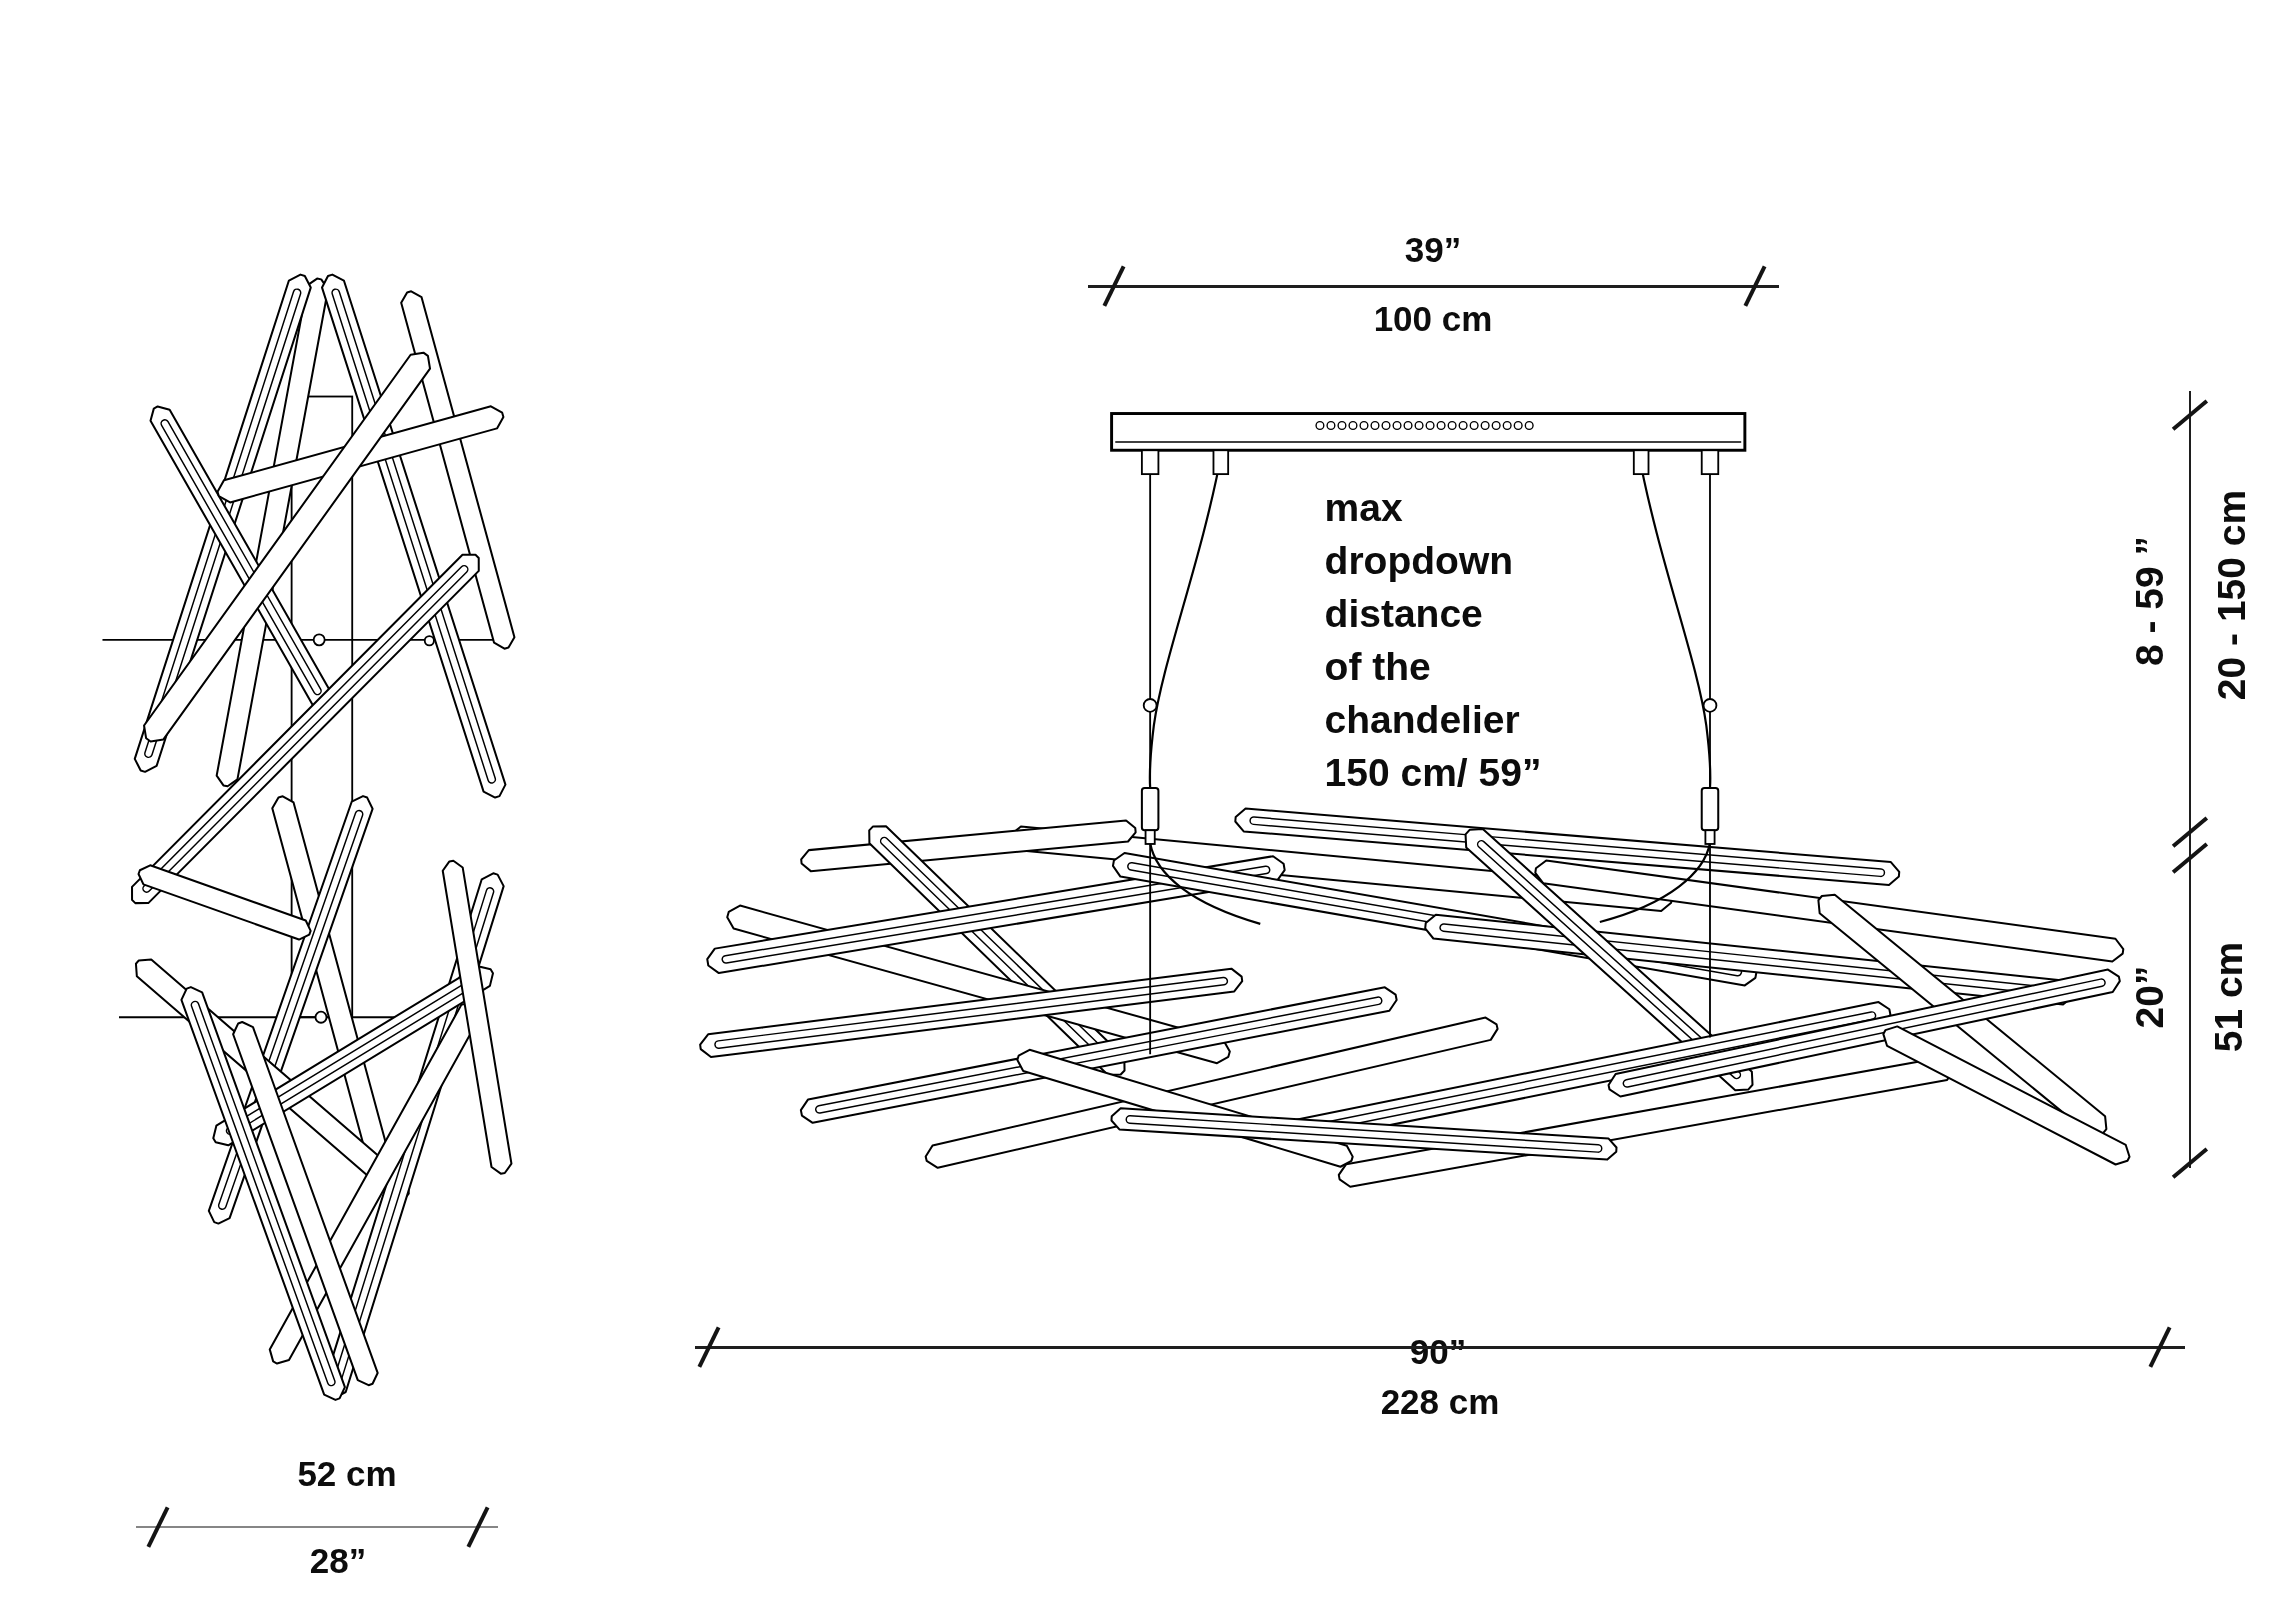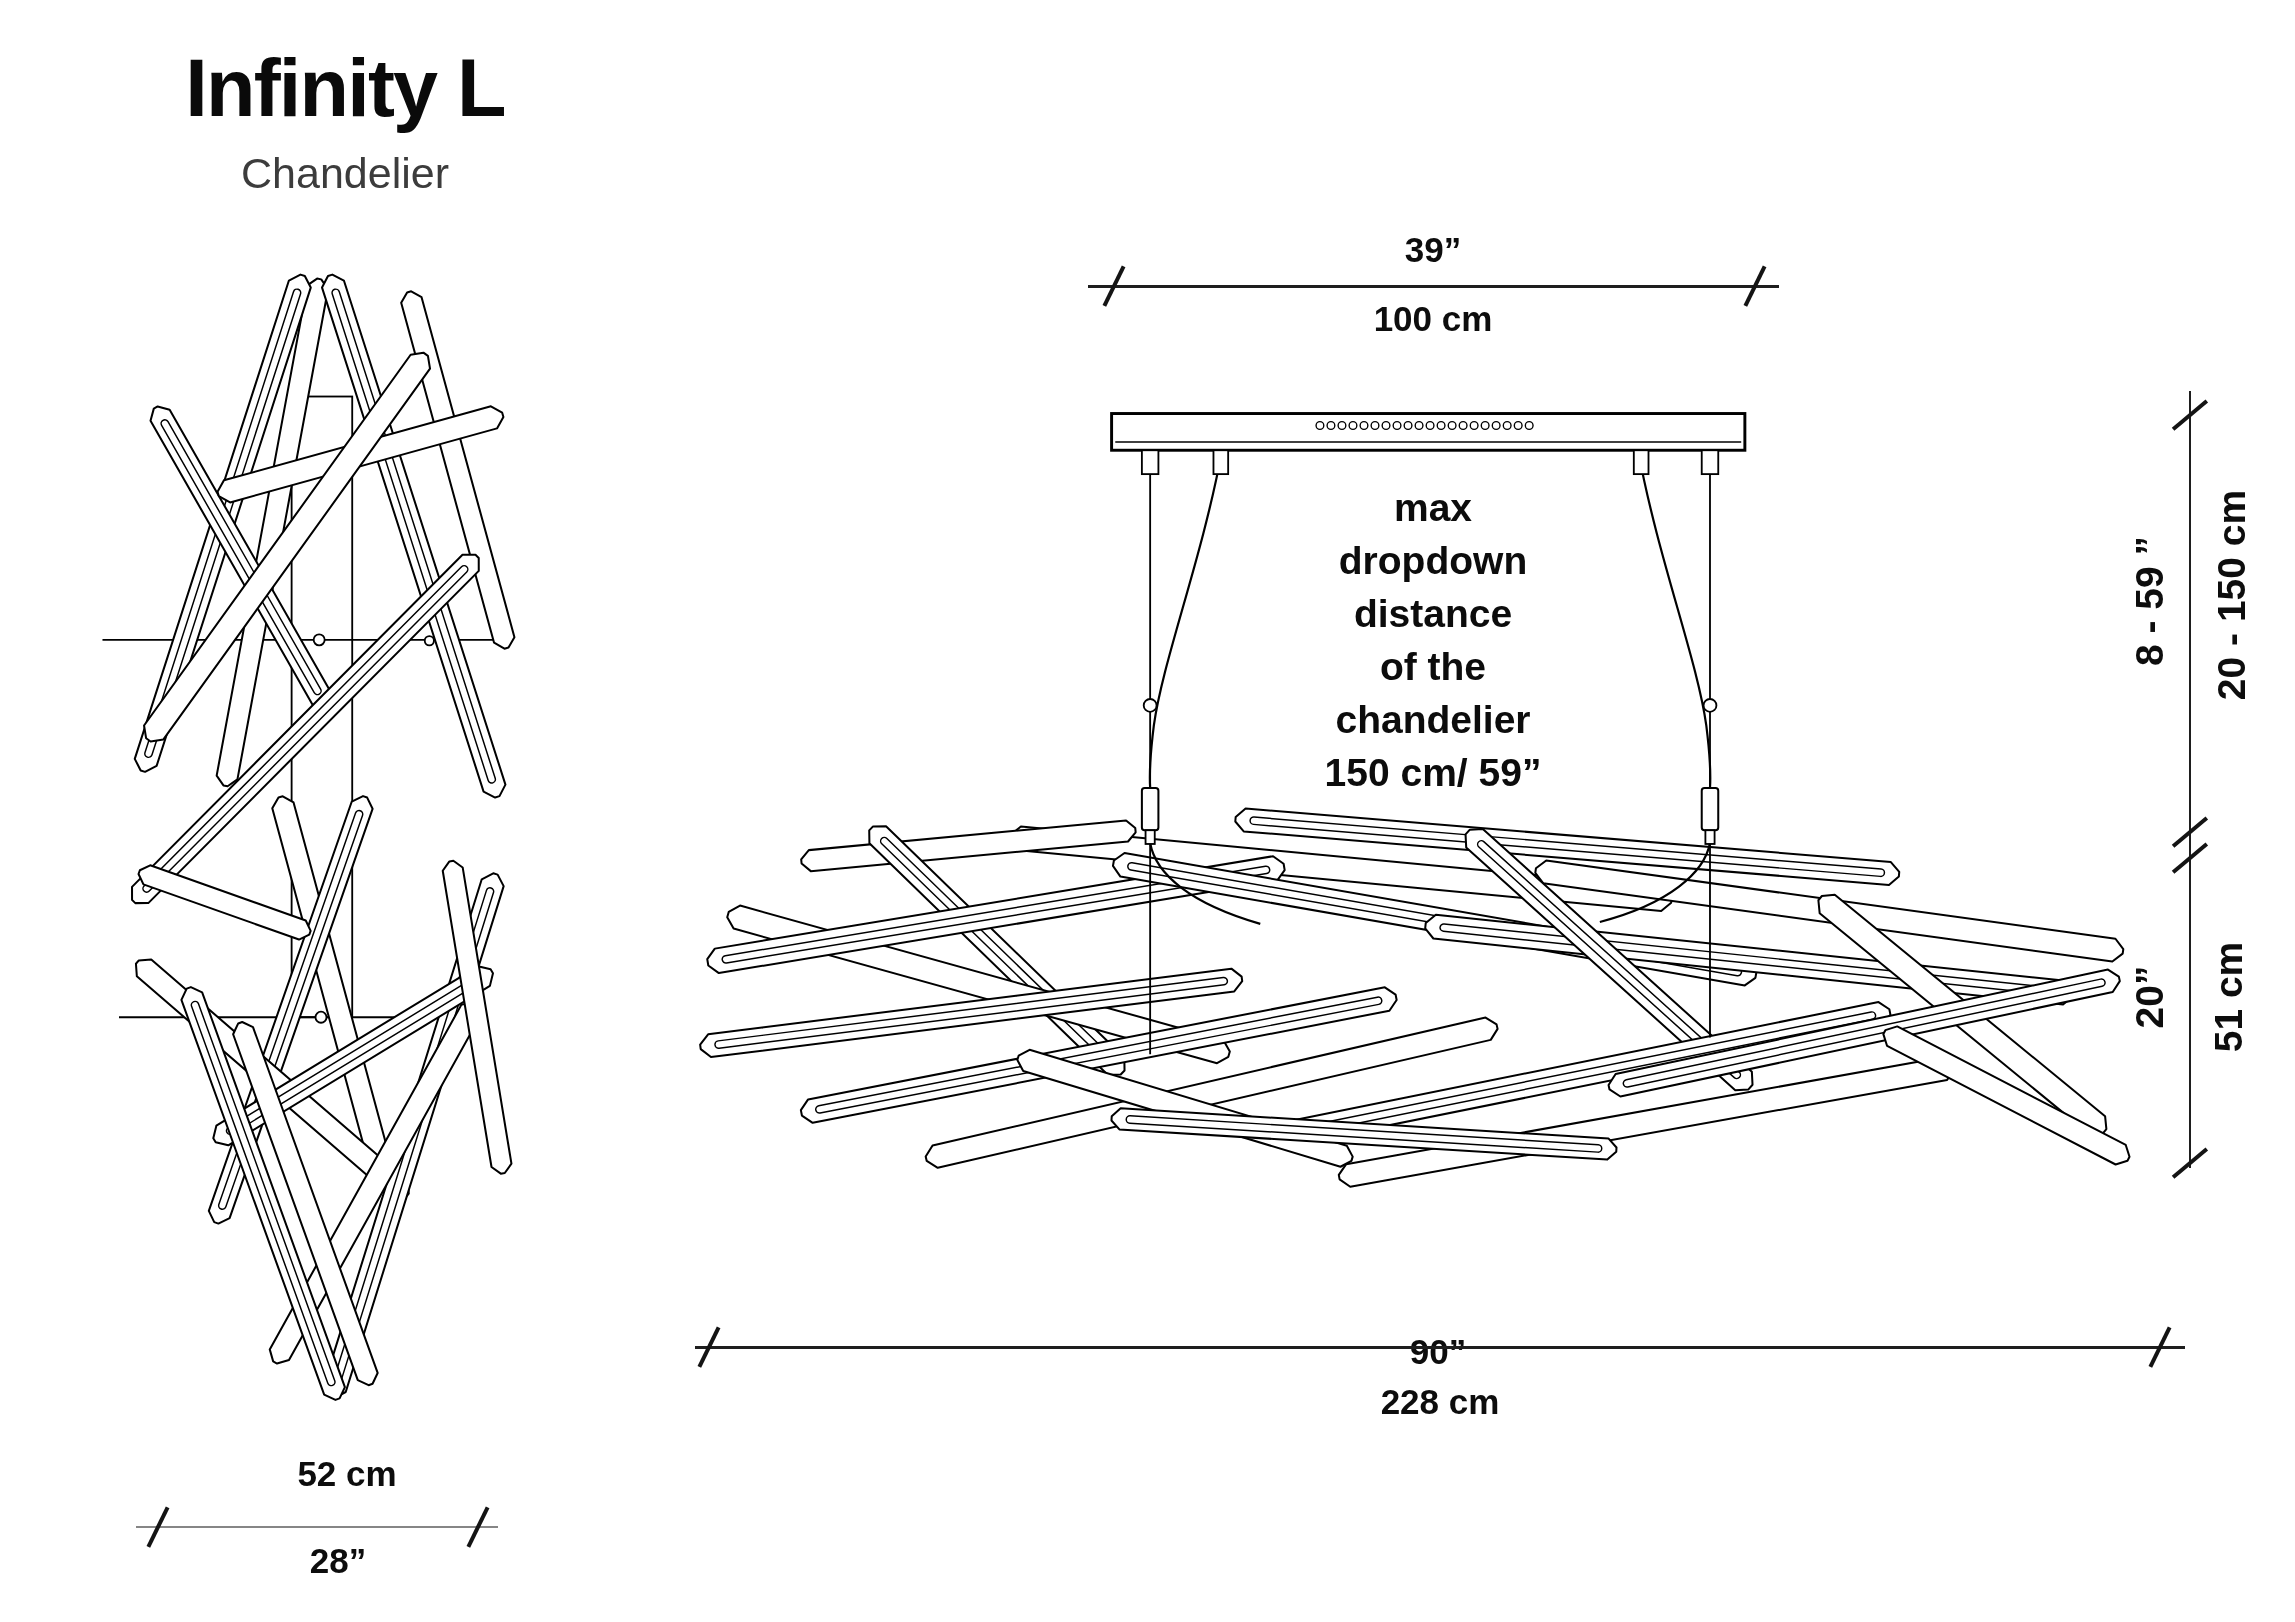--- a/index.html
+++ b/index.html
@@ -13,31 +13,27 @@
              transform:translate(-50%,-50%);white-space:nowrap;}
   .dim-label.rot{transform:translate(-50%,-50%) rotate(-90deg);font-size:39px;}
   .dim-line{position:absolute;background:#1e1e1e;}
   .dim-line.v{width:1.8px;}
   .dim-line.h{height:2.8px;}
   .dim-line.gray{background:#868686;height:1.8px;}
   .tick{position:absolute;width:3.7px;height:44px;background:#141414;margin-left:-1.8px;margin-top:-22px;}
   .tick.h{transform:rotate(26deg);}   
   .tick.v{transform:rotate(50deg);}   
   .annotation{position:absolute;left:1433px;top:481px;transform:translateX(-50%);
-              text-align:center;font-weight:700;font-size:39px;line-height:53px;color:#0c0c0c;}
+              font-weight:700;font-size:39px;line-height:53px;color:#0c0c0c;}
 </style>
 </head>
 <body>
 
 <div class="page">
 
-  <div class="hdr">
-    <div class="title">Infinity L</div>
-    <div class="subtitle">Chandelier</div>
-  </div>
 
   <svg id="svg-top" style="left:119px;top:266px;width:404px;height:1148px" viewBox="130 290 440 1250">
       <rect x="318" y="432" width="66" height="676" fill="none" stroke="#000" stroke-width="2"></rect>
       <line x1="112" y1="697" x2="552" y2="697" stroke="#000" stroke-width="2"></line>
       <line x1="130" y1="1108" x2="520" y2="1108" stroke="#000" stroke-width="2"></line>
       <circle cx="348" cy="697" r="6" fill="#fff" stroke="#000" stroke-width="2"></circle>
       <circle cx="468" cy="698" r="5" fill="#fff" stroke="#000" stroke-width="2"></circle>
       <circle cx="350" cy="1108" r="6" fill="#fff" stroke="#000" stroke-width="2"></circle>
       <g transform="translate(297 580) rotate(100.47)">
         <path d="M -280.6724069088374 -2.299999999999999 L -271.4724069088374 -11.5 L 271.4724069088374 -11.5 L 280.6724069088374 -2.299999999999999 L 280.6724069088374 2.299999999999999 L 271.4724069088374 11.5 L -271.4724069088374 11.5 L -280.6724069088374 2.299999999999999 Z" fill="#fff" stroke="#000" stroke-width="2.2" stroke-linejoin="round"></path>

